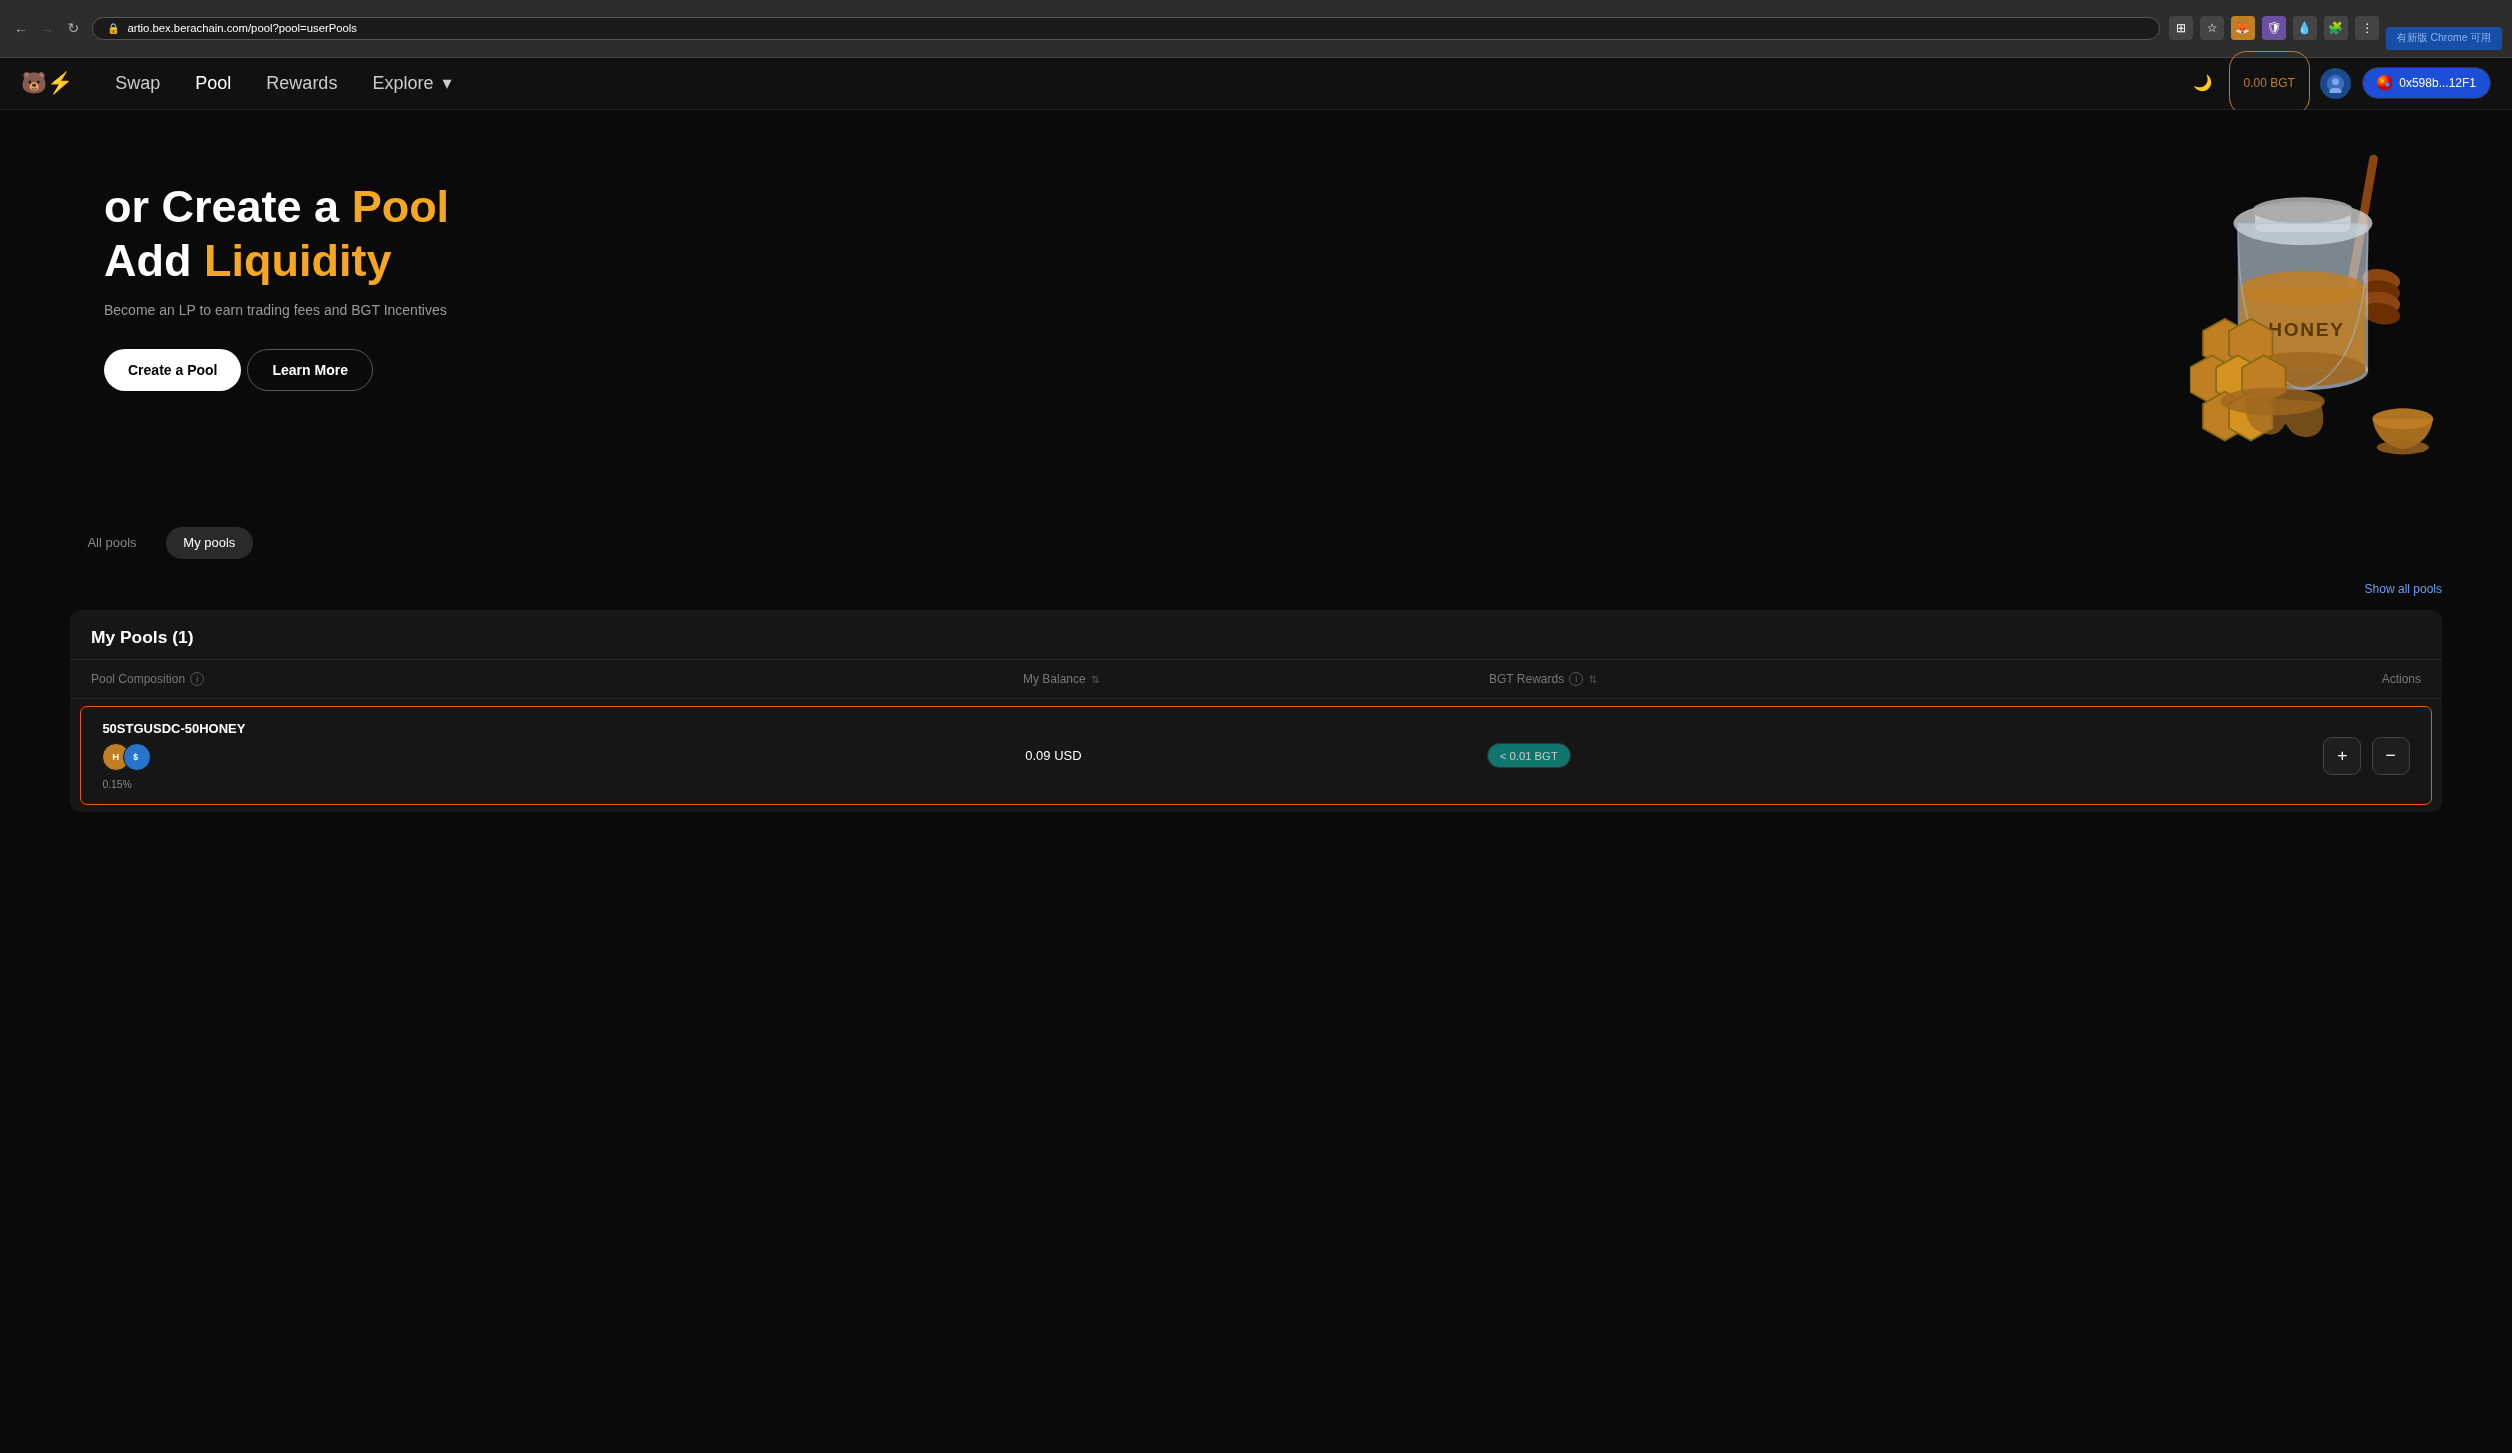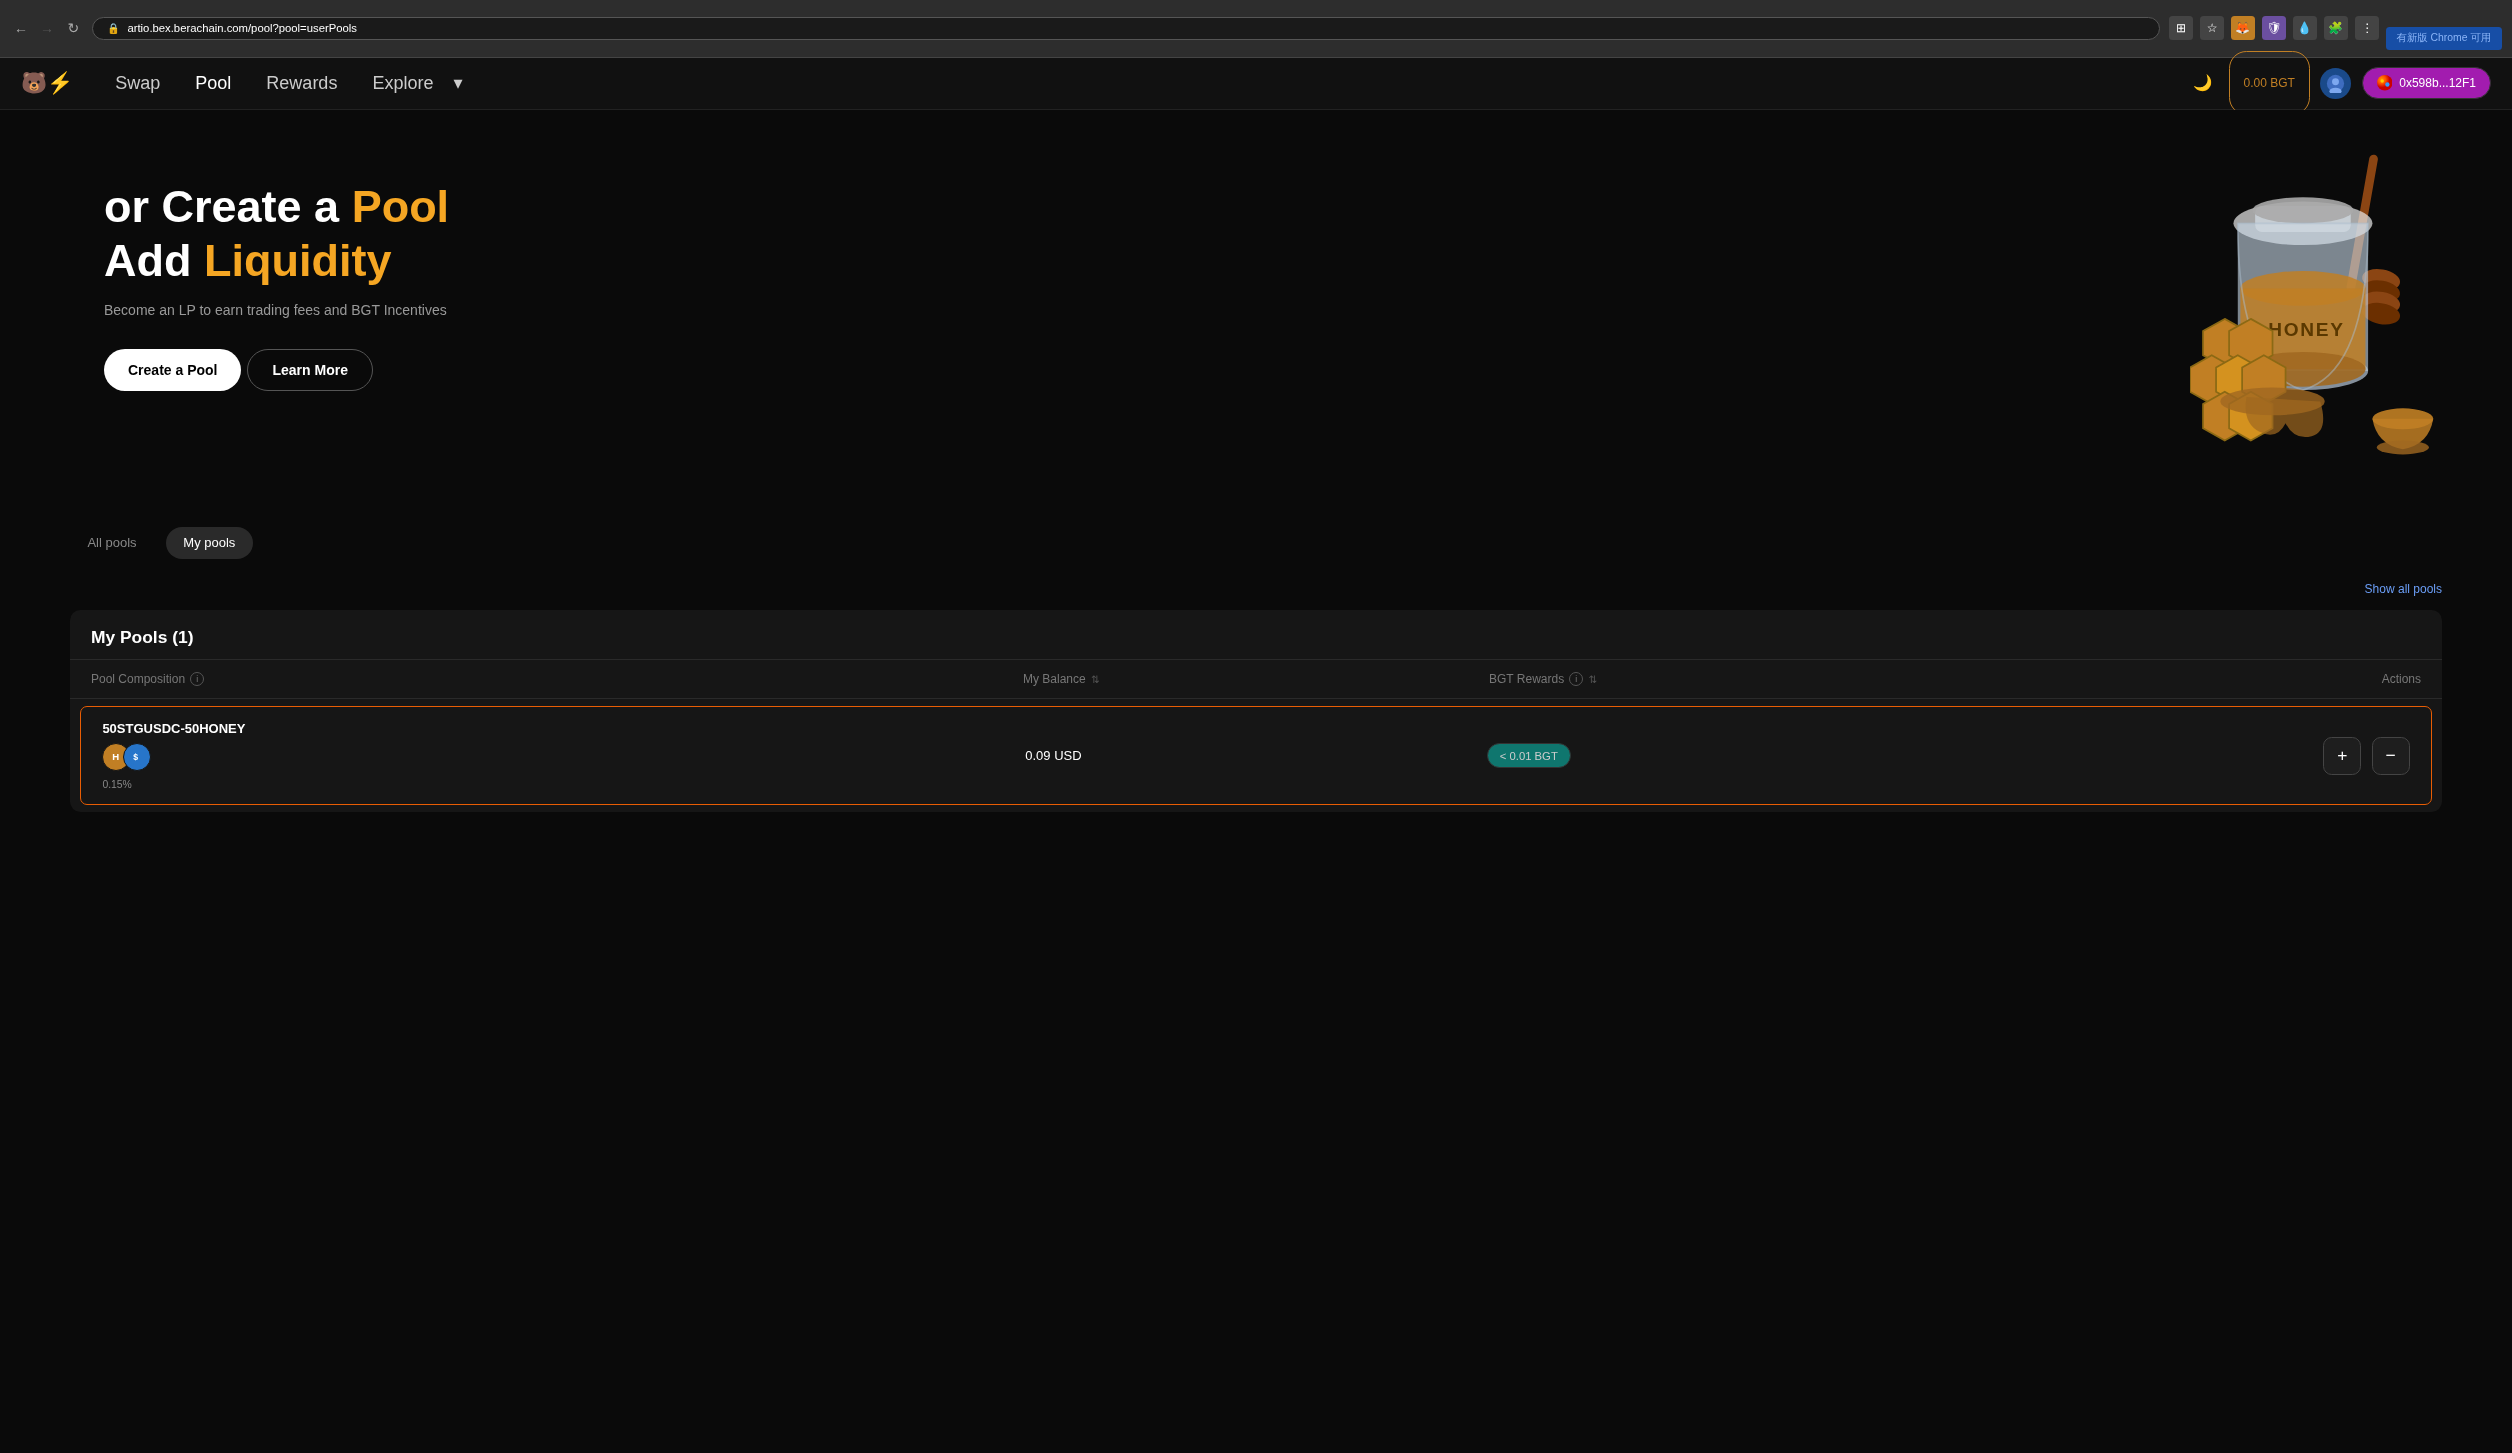--- a/index.html
+++ b/index.html
@@ -131,21 +131,21 @@
       transition: background 0.2s;
     }
 
     .nav-item.active {
       color: #fff;
     }
 
     .nav-explore {
       display: flex;
       align-items: center;
-      gap: 20px;
+      gap: 9px;
       justify-content: center;
     }
 
     .nav-spacer {
       flex: 1;
     }
 
     .nav-right {
       display: flex;
       align-items: center;
@@ -182,21 +182,21 @@
       width: 31px;
       height: 31px;
       display: flex;
       align-items: center;
       justify-content: center;
       cursor: pointer;
       overflow: hidden;
     }
 
     .wallet-btn {
-      background: #a21caf;
+      background: #1d4ed8;
       border: 0.9px solid #333;
       color: #fff;
       border-radius: 17.4px;
       padding: 7px 14px;
       font-size: 12px;
       cursor: pointer;
       display: flex;
       align-items: center;
       gap: 7px;
     }

